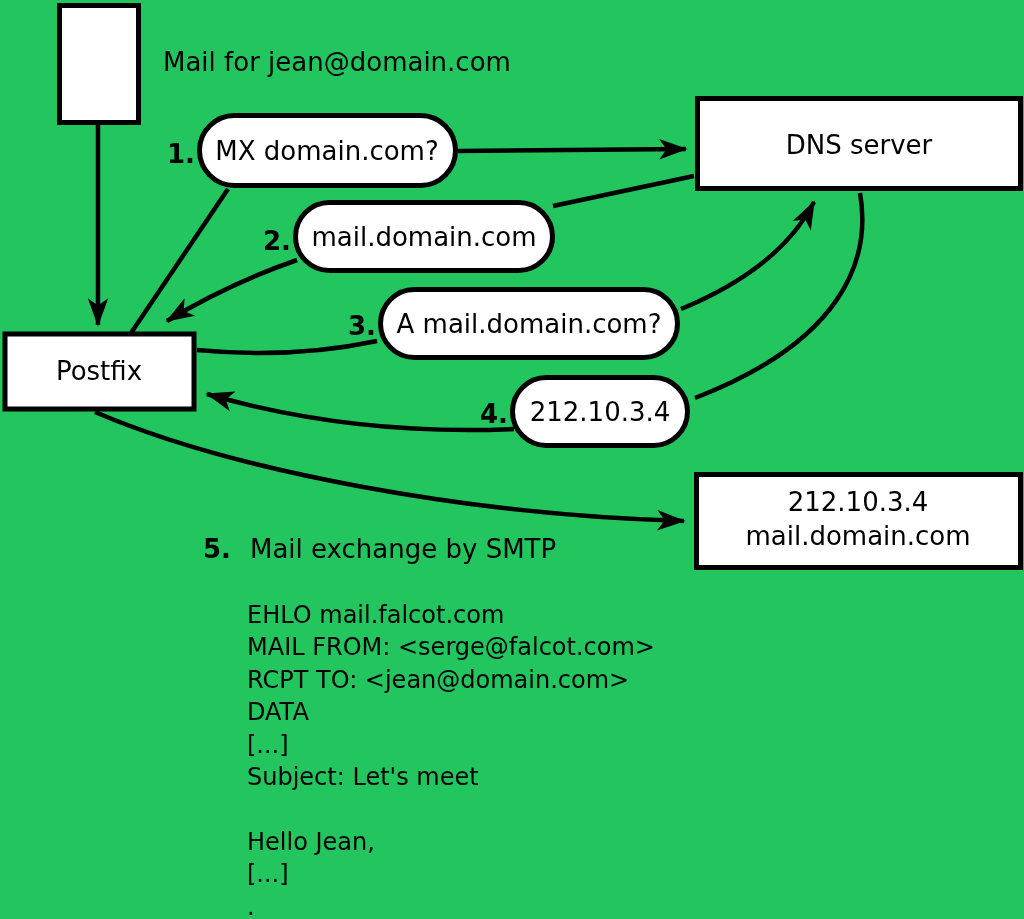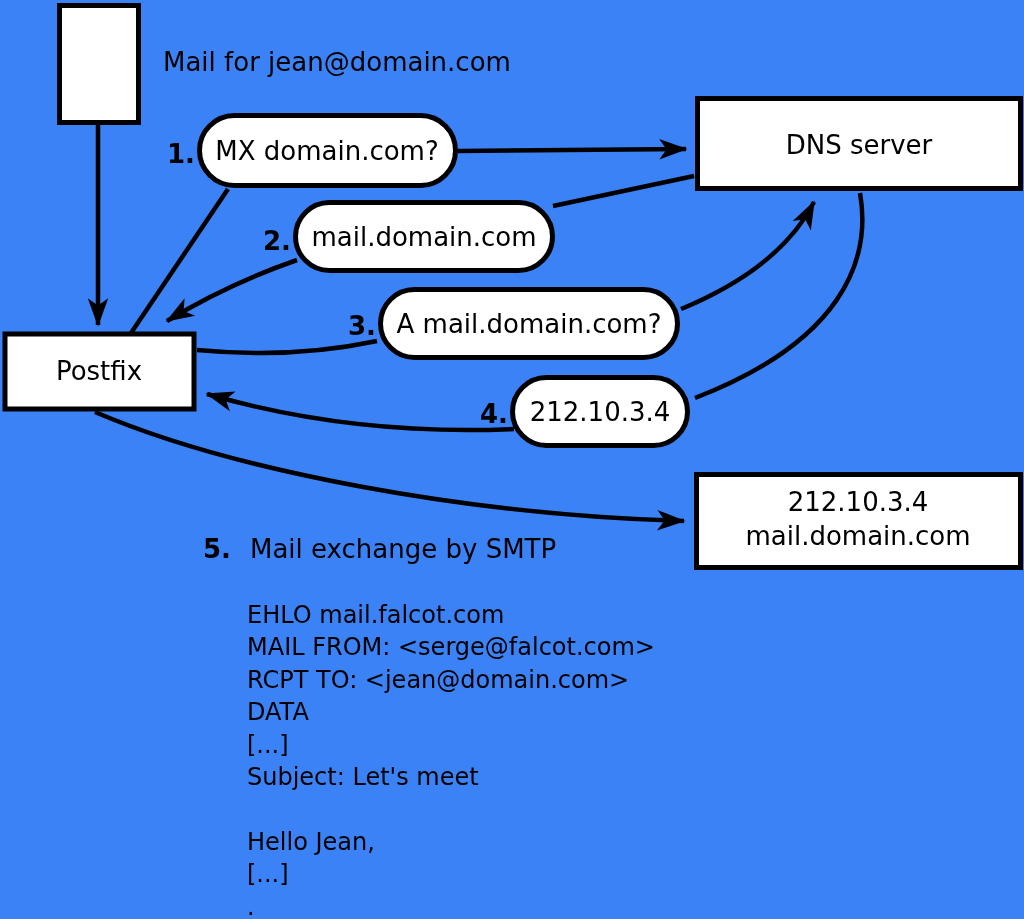--- a/index.html
+++ b/index.html
@@ -1,20 +1,20 @@
 <!DOCTYPE html>
 <html><head>
 <meta charset="utf-8">
 <style>
   html, body { margin: 0; padding: 0; background: #ffffff; }
   .stage {
     position: relative;
     width: 1024px;
     height: 919px;
-    background: #3b82f6;
+    background: #22c55e;
     overflow: hidden;
     font-family: "DejaVu Sans", "Liberation Sans", sans-serif;
   }
   svg { position: absolute; inset: 0; display: block; }
   svg text {
     font-family: "DejaVu Sans", "Liberation Sans", sans-serif;
     fill: #000000;
   }
   .shape   { fill: #ffffff; stroke: #000000; stroke-width: 5; }
   .conn    { fill: none;    stroke: #000000; stroke-width: 4.5; }

